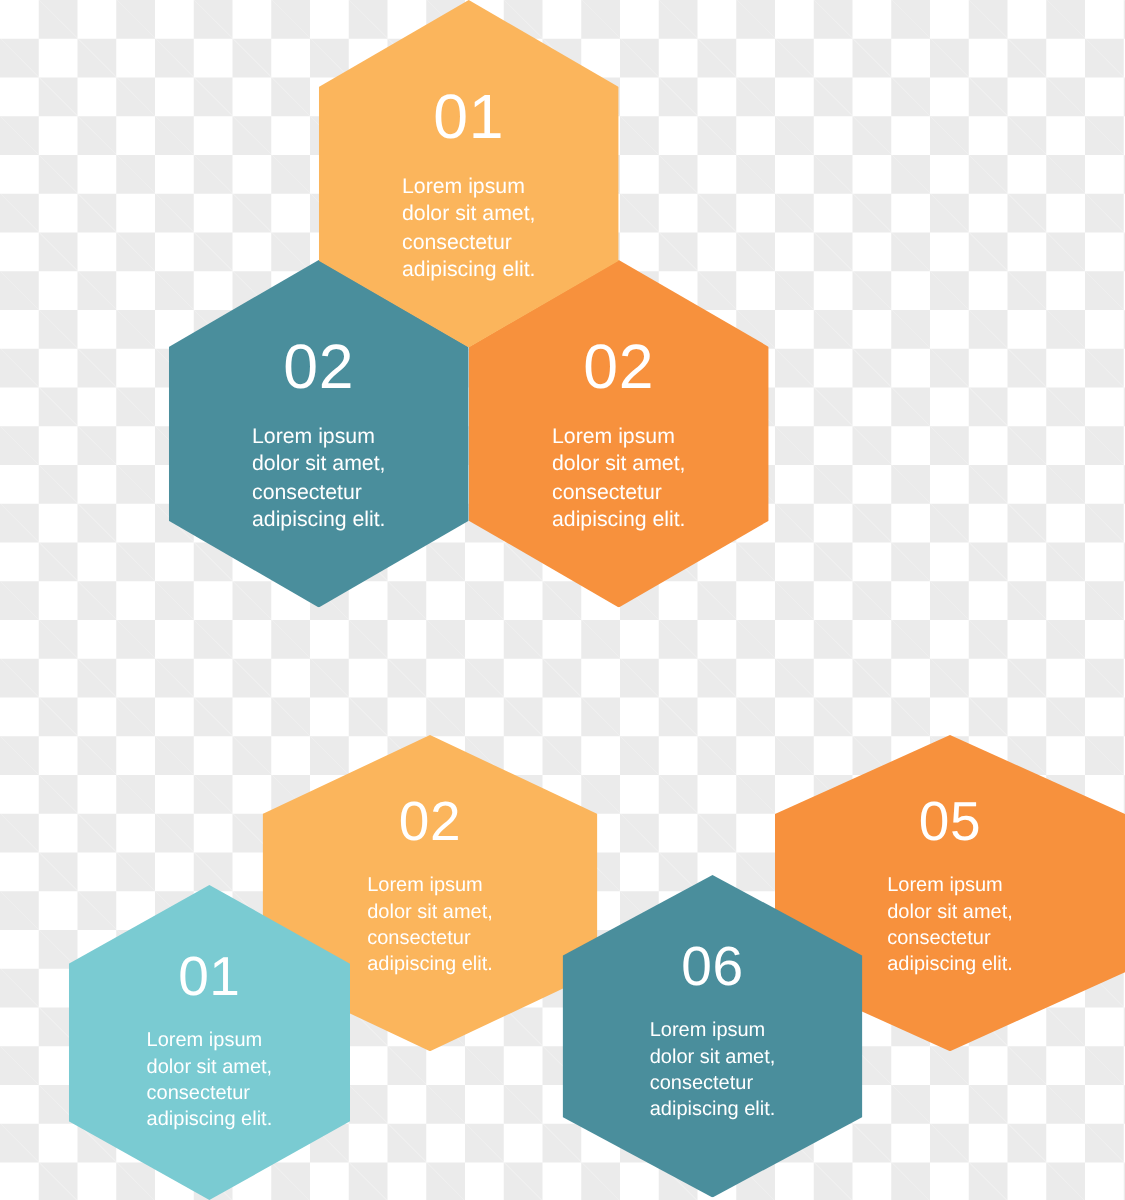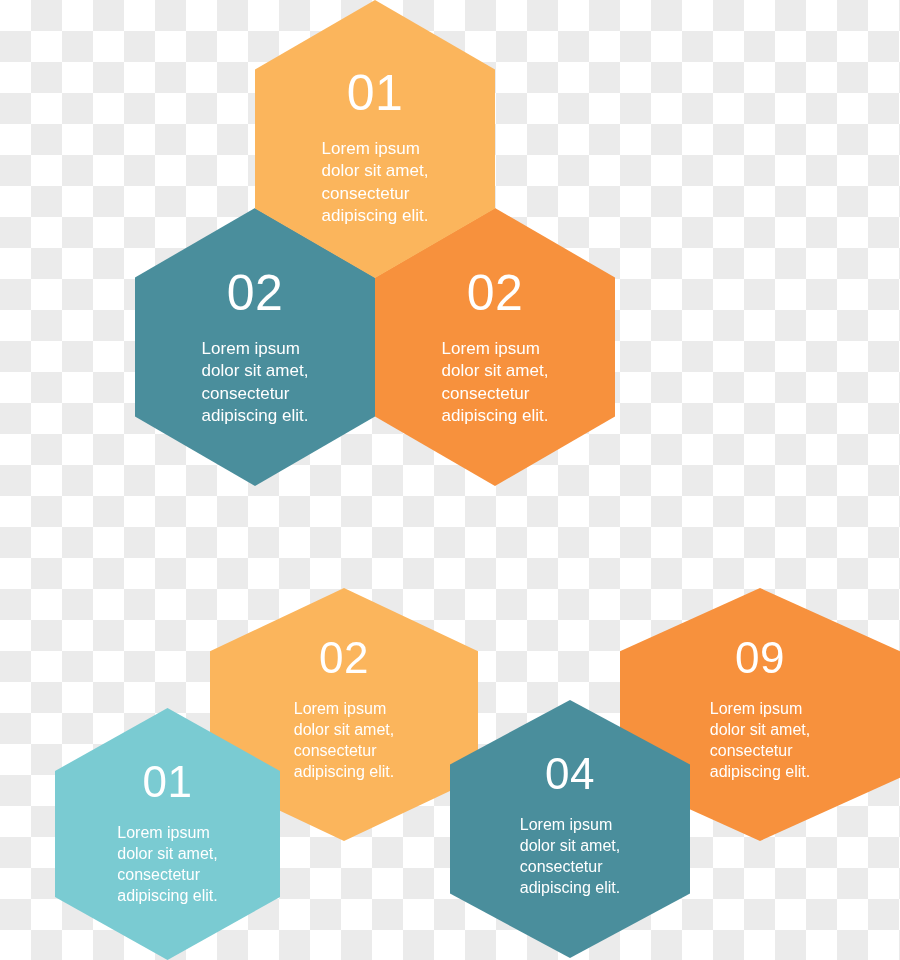--- a/index.html
+++ b/index.html
@@ -135,36 +135,36 @@
 
   <div id="hex-bot-02" class="hex" style="background-color: rgb(251, 181, 92);">
     <span class="num">02</span>
     <span class="desc">Lorem ipsum
 dolor sit amet,
 consectetur
 adipiscing elit.</span>
   </div>
 
   <div id="hex-bot-04" class="hex" style="background-color: rgb(247, 145, 61);">
-    <span class="num">09</span>
+    <span class="num">05</span>
     <span class="desc">Lorem ipsum
 dolor sit amet,
 consectetur
 adipiscing elit.</span>
   </div>
 
   <div id="hex-bot-01" class="hex" style="background-color: rgb(122, 203, 210);">
     <span class="num">01</span>
     <span class="desc">Lorem ipsum
 dolor sit amet,
 consectetur
 adipiscing elit.</span>
   </div>
 
   <div id="hex-bot-03" class="hex" style="background-color: rgb(74, 142, 156);">
-    <span class="num">04</span>
+    <span class="num">06</span>
     <span class="desc">Lorem ipsum
 dolor sit amet,
 consectetur
 adipiscing elit.</span>
   </div>
 
 </div>
 
 </body></html>

